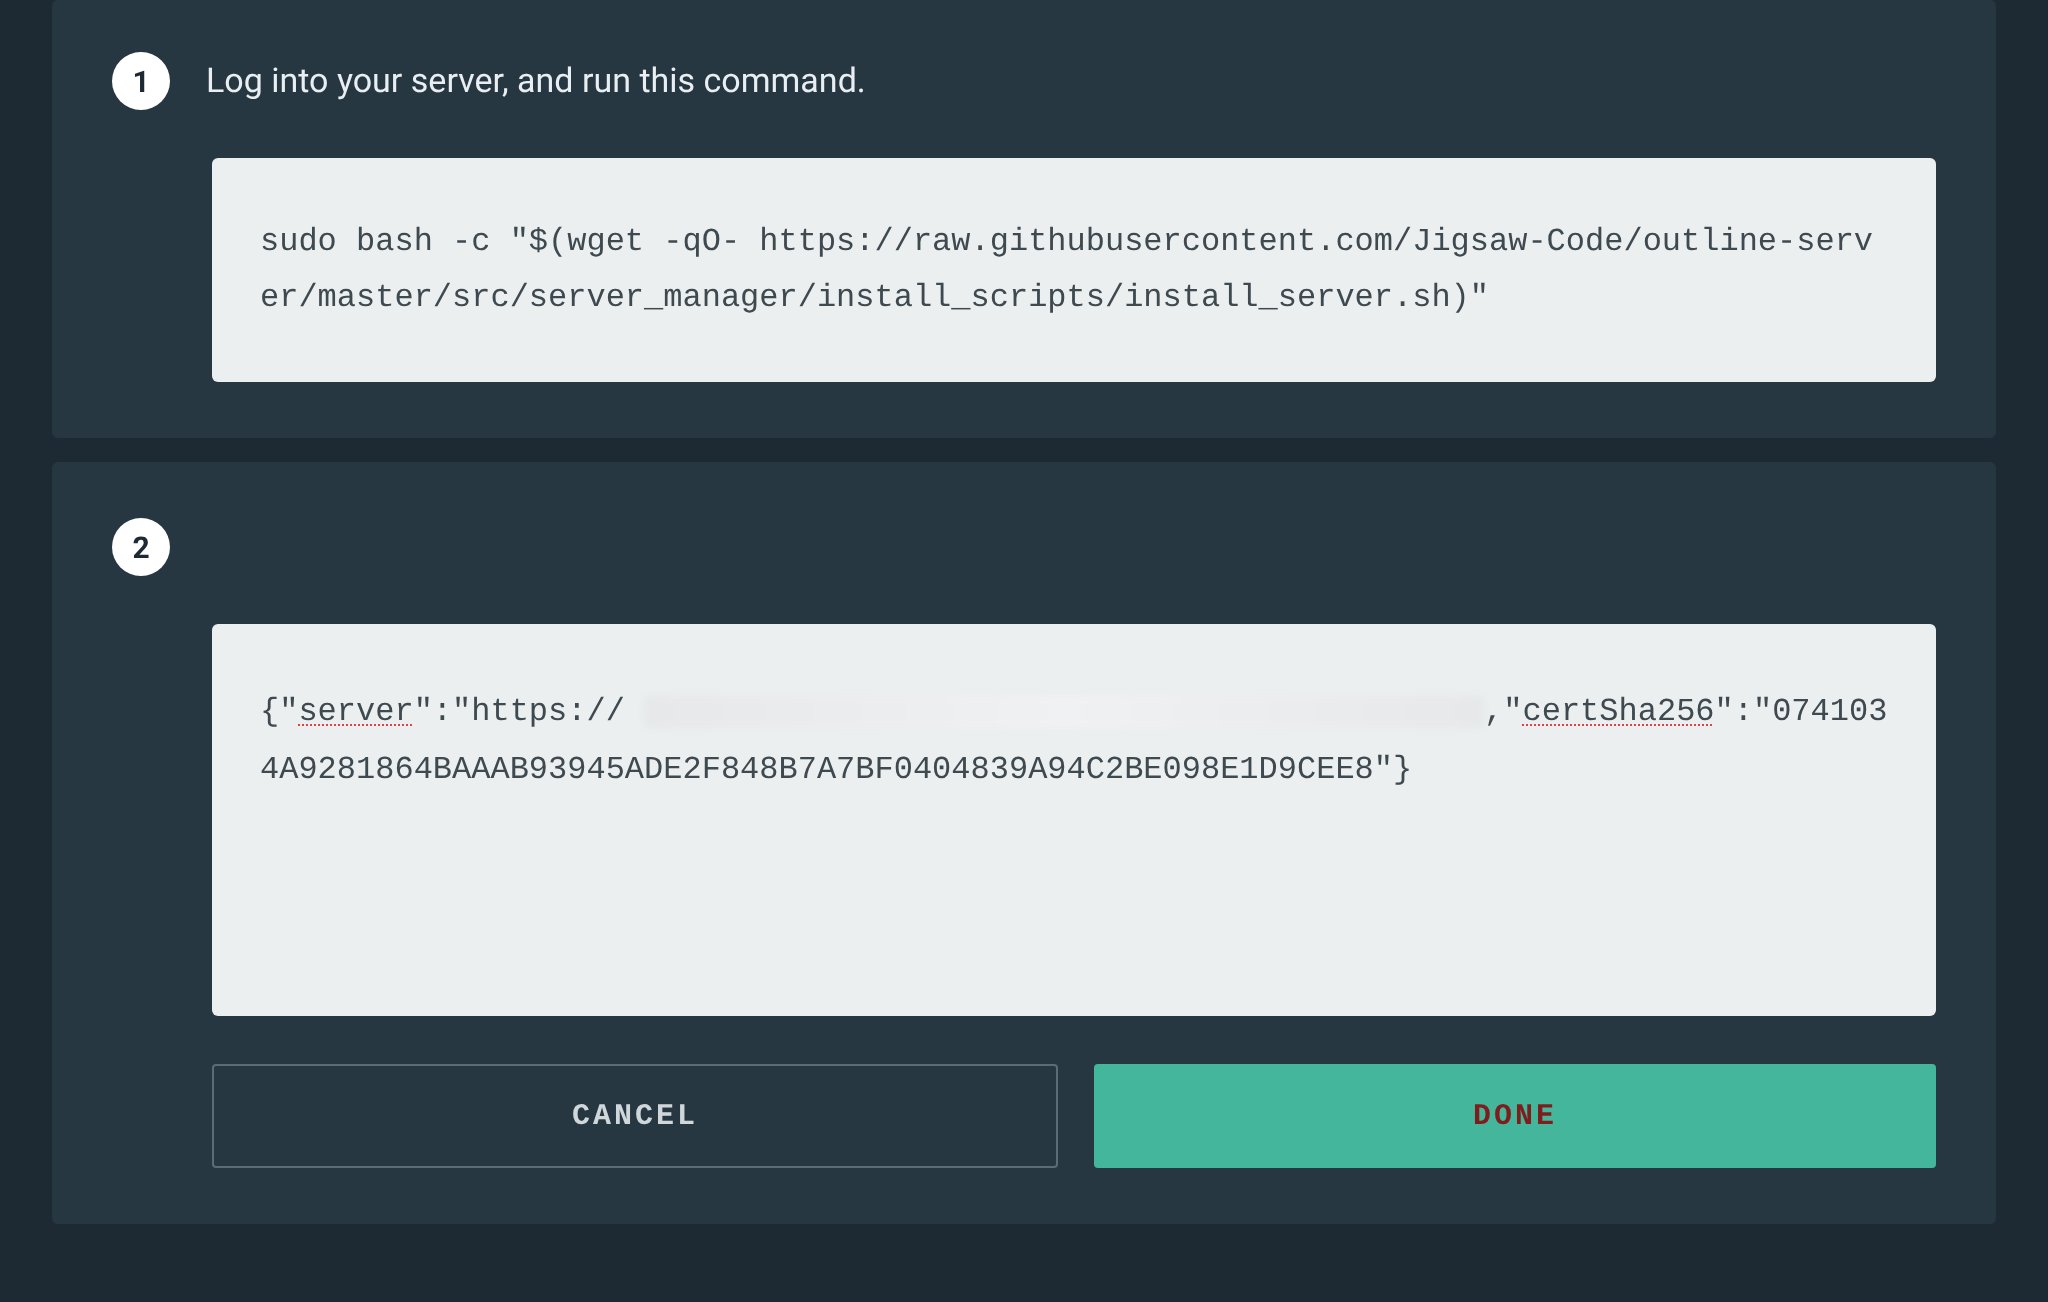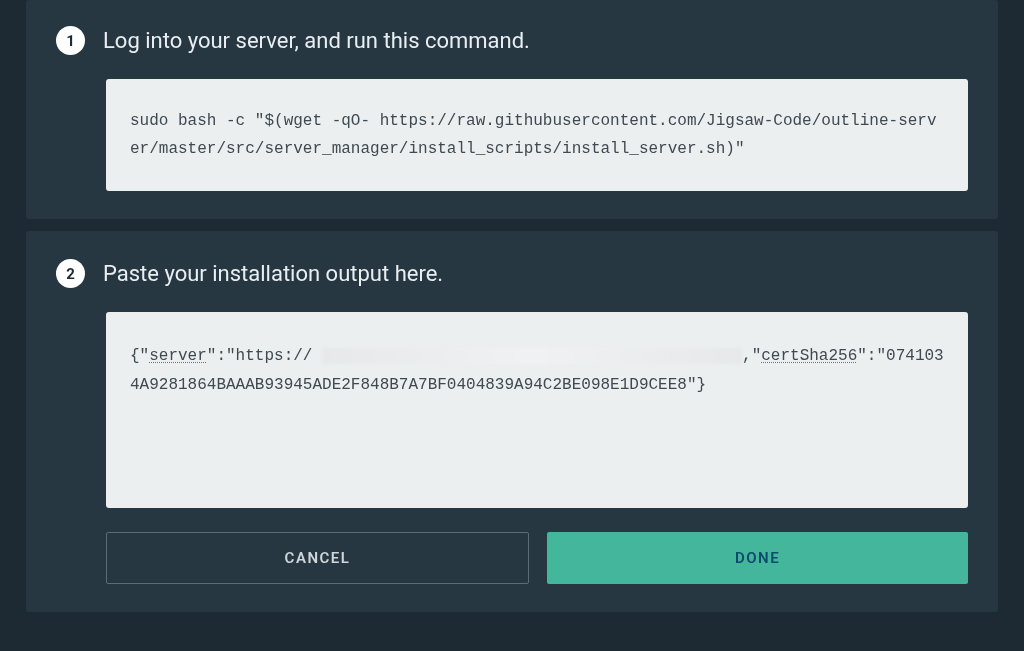--- a/index.html
+++ b/index.html
@@ -36,21 +36,21 @@
     background: #ffffff;
     color: #1e2a33;
     font-weight: 700;
     font-size: 15px;
     display: flex;
     align-items: center;
     justify-content: center;
     flex: 0 0 auto;
   }
   .step-label {
-    font-size: 22px;
+    font-size: 17px;
     color: #e8eef1;
     font-weight: 400;
   }
   .codebox {
     background: #eceff0;
     color: #3f4a50;
     border-radius: 3px;
     padding: 28px 24px 28px 24px;
     margin-left: 50px;
     font-family: "SFMono-Regular", Consolas, "Liberation Mono", Menlo, monospace;
@@ -101,47 +101,47 @@
     height: 52px;
     display: flex;
     align-items: center;
     justify-content: center;
     font-size: 15px;
     font-weight: 600;
     letter-spacing: 1.5px;
     cursor: pointer;
     border-radius: 2px;
     box-sizing: border-box;
+    font-family: Liberation Mono, monospace;
   }
   .btn-cancel {
     border: 1px solid #5c6c75;
     color: #cfd7db;
     background: transparent;
   }
   .btn-done {
     background: #44b69b;
-    color: #0c4a6e;
+    color: #7f1d1d;
     border: none;
   }
 </style>
 </head>
 <body>
 
 <div class="panel first">
   <div class="step-row">
     <div class="step-badge">1</div>
     <div class="step-label">Log into your server, and run this command.</div>
   </div>
   <div class="codebox">sudo bash -c "$(wget -qO- https://raw.githubusercontent.com/Jigsaw-Code/outline-server/master/src/server_manager/install_scripts/install_server.sh)"</div>
 </div>
 
 <div class="panel">
   <div class="step-row">
     <div class="step-badge">2</div>
-    <div class="step-label">Paste your installation output here.</div>
   </div>
   <div class="outputbox">
     <span>{"</span><span class="sp">server</span><span>":"https://</span>&nbsp;<span class="redacted"></span><span>,"</span><span class="sp">certSha256</span><span>":"0741034A9281864BAAAB93945ADE2F848B7A7BF0404839A94C2BE098E1D9CEE8"}</span>
   </div>
   <div class="button-row">
     <div class="btn btn-cancel">CANCEL</div>
     <div class="btn btn-done">DONE</div>
   </div>
 </div>
 

